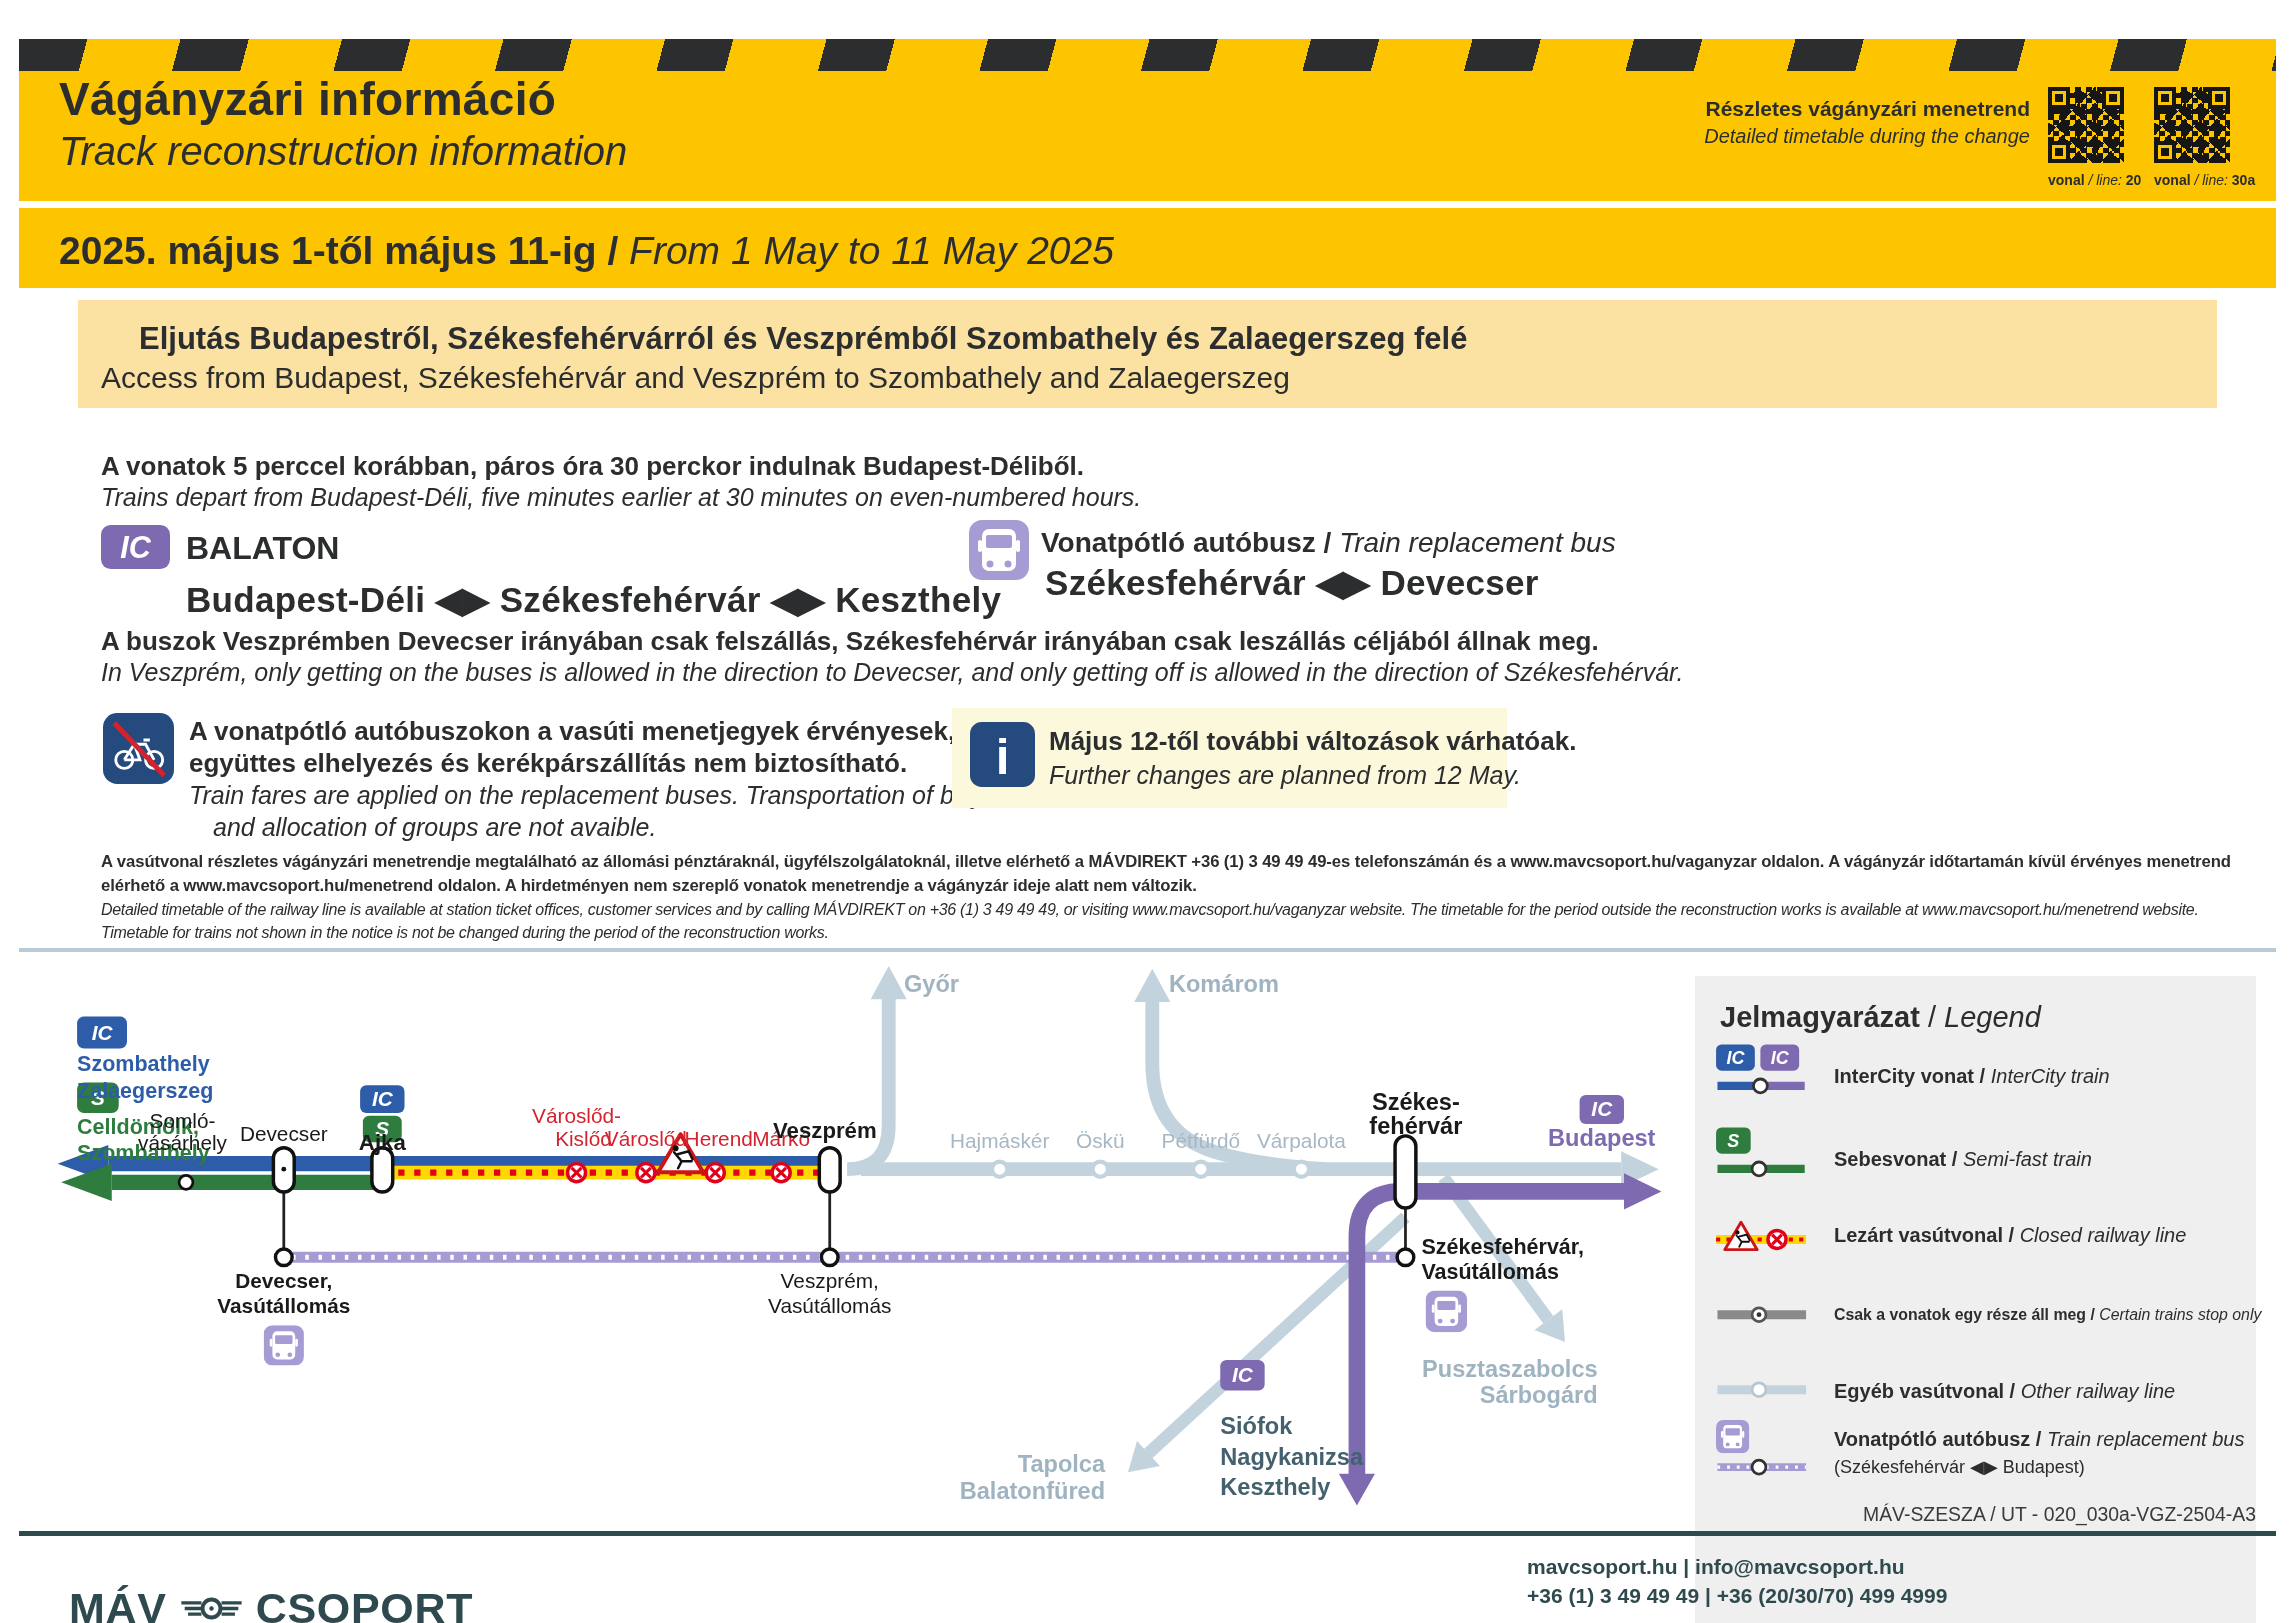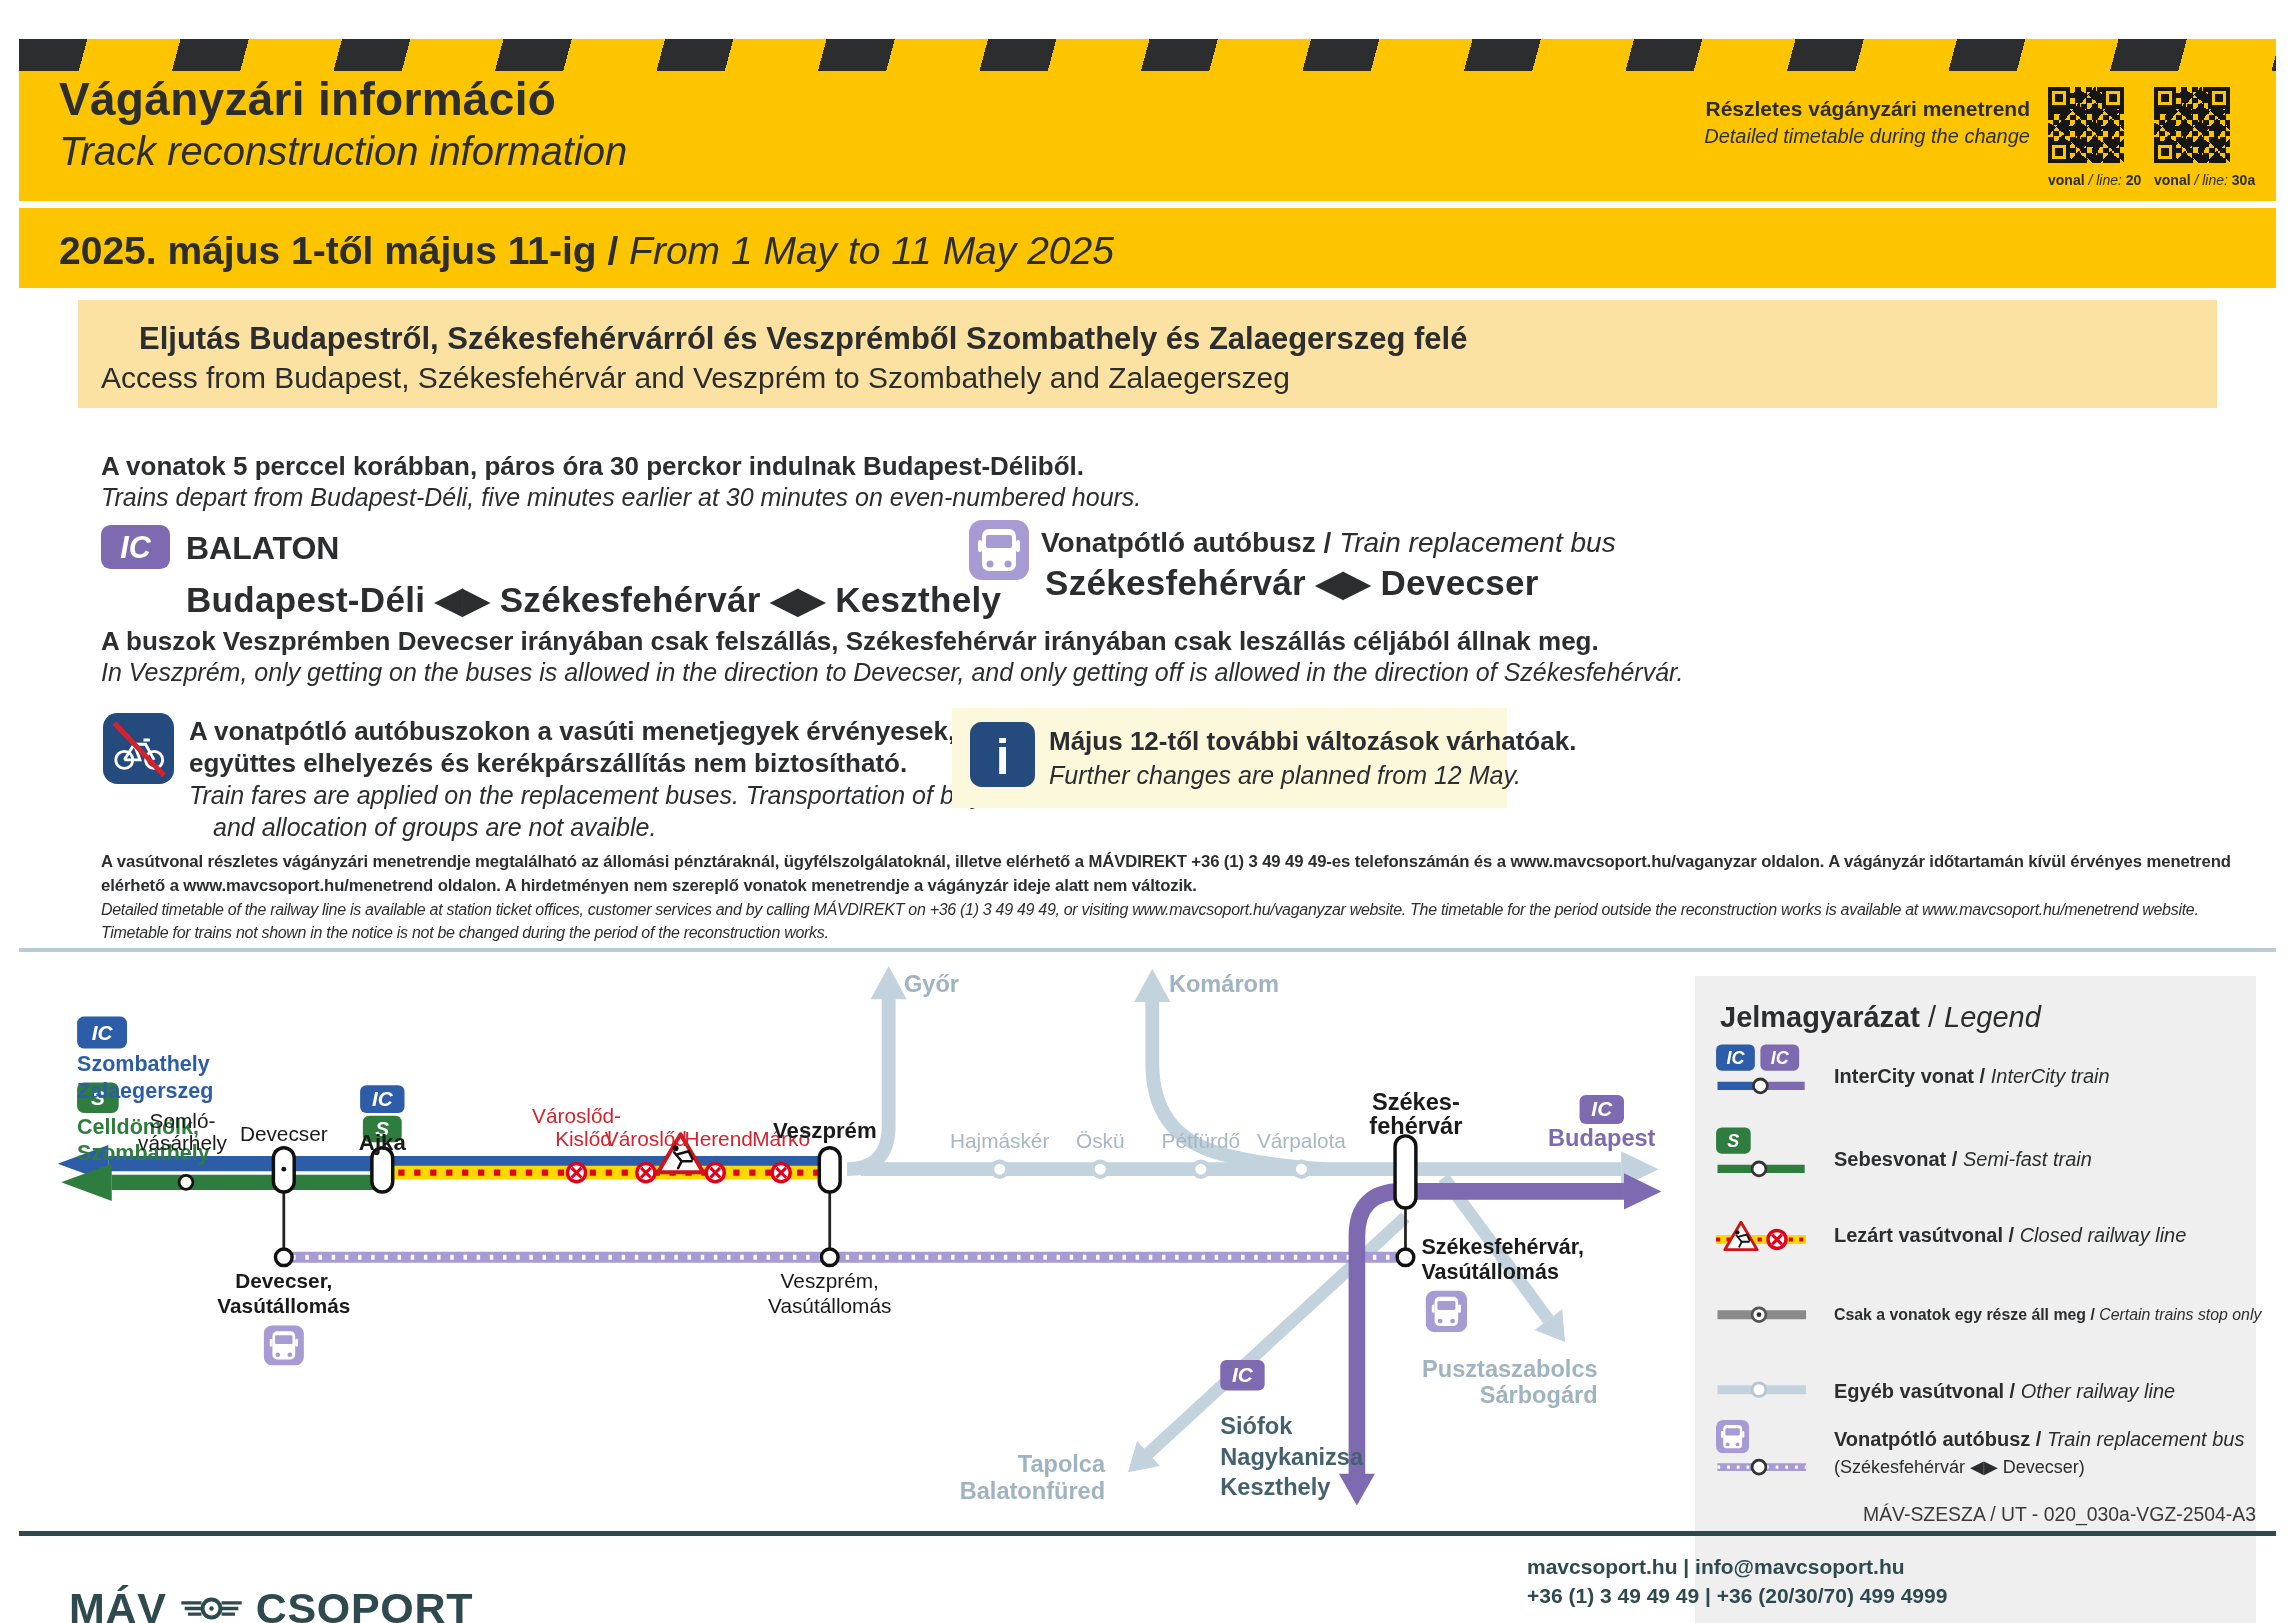--- a/index.html
+++ b/index.html
@@ -343,21 +343,21 @@
     </svg>
     <div class="abs legend-row-txt" style="left:139px;top:404px;"><span class="b">Egyéb vasútvonal</span><span class="b"> / </span><span class="i">Other railway line</span></div>
 
     <svg class="abs" style="left:21px;top:444px;" width="104" height="61" viewBox="0 0 150 88">
       <use href="#busic" x="0" y="0" width="48" height="48" style="color:#a79bd3"></use>
       <path d="M2 68 H130" stroke="#a79bd3" stroke-width="11"></path>
       <path d="M2 68 H130" stroke="#fff" stroke-width="5" stroke-dasharray="4 10"></path>
       <circle cx="62" cy="68" r="10" fill="#fff" stroke="#333" stroke-width="4"></circle>
     </svg>
     <div class="abs legend-row-txt" style="left:139px;top:452px;"><span class="b">Vonatpótló autóbusz</span><span class="b"> / </span><span class="i">Train replacement bus</span></div>
-    <div class="abs legend-note" style="left:139px;top:480px;">(Székesfehérvár ◀▶ Devecser)</div>
+    <div class="abs legend-note" style="left:139px;top:480px;">(Székesfehérvár ◀▶ Budapest)</div>
   </div>
 
   <div class="abs doc-code" style="left:1695px;top:1503px;width:561px;">MÁV-SZESZA / UT - 020_030a-VGZ-2504-A3</div>
 
   <div class="abs footer-line" style="left:19.4px;top:1531px;width:2257px;height:4.9px;"></div>
   <div class="abs logo" style="left:69px;top:1584px;">
     <span>MÁV</span>
     <svg width="67" height="37" viewBox="0 0 120 60">
       <circle cx="60" cy="30" r="16" stroke="#2f4a4e" stroke-width="7" fill="none"></circle>
       <circle cx="60" cy="30" r="4" fill="#2f4a4e"></circle>

